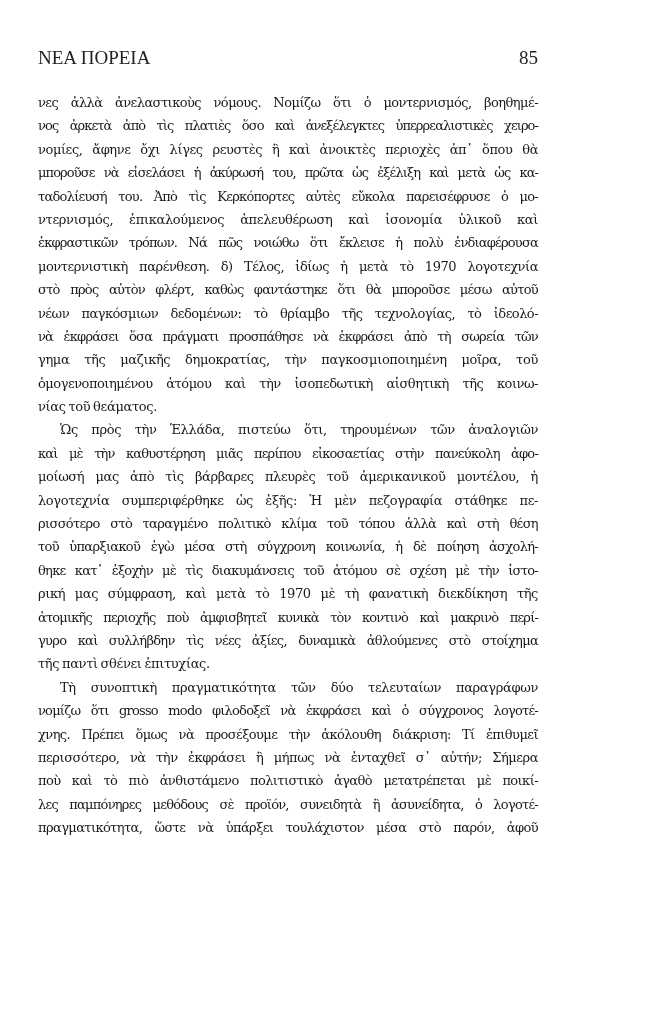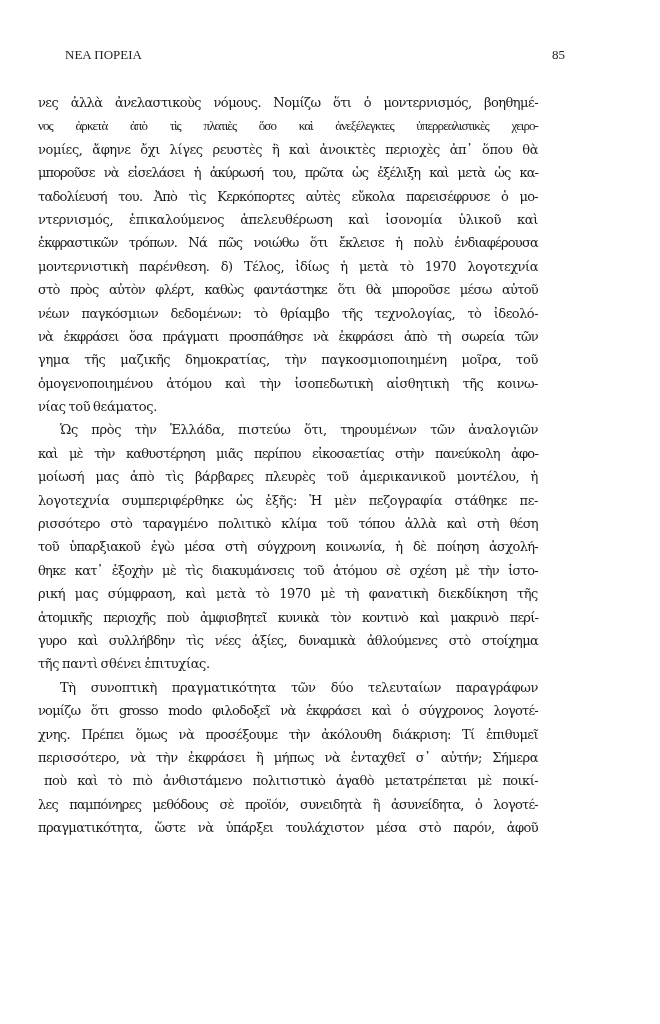--- a/index.html
+++ b/index.html
@@ -4,21 +4,21 @@
 <style>
   html, body { margin: 0; padding: 0; background: #ffffff; }
   body {
     width: 660px; height: 1024px; position: relative; overflow: hidden;
     font-family: "DejaVu Serif", "Liberation Serif", serif;
     color: #1a1a1a;
   }
   .running-head {
     position: absolute; top: 47px; left: 38px; width: 500px;
     display: flex; justify-content: space-between; align-items: center;
-    font-family: "Liberation Serif", serif; font-size: 13px; color: #222; margin-left: 27px;
+    font-family: "Liberation Serif", serif; font-size: 19px; color: #222;
   }
   .text-block {
     position: absolute; top: 91px; left: 38px; width: 500px;
     font-family: "DejaVu Serif", serif; font-size: 13px; line-height: 23.4px;
   }
   .line {
     display: block; height: 23.4px; white-space: nowrap;
     text-align: justify; text-align-last: justify;
     letter-spacing: -0.35px; word-spacing: -1px;
   }
@@ -29,21 +29,21 @@
 <body>
 
 <div class="running-head">
   <span>ΝΕΑ ΠΟΡΕΙΑ</span>
   <span>85</span>
 </div>
 
 <div class="text-block" id="text-block">
     <div>
       <span class="line" style="letter-spacing: -0.543029px;">νες ἀλλὰ ἀνελαστικοὺς νόμους. Νομίζω ὅτι ὁ μοντερνισμός, βοηθημέ-</span>
-      <span class="line" style="letter-spacing: -0.917187px; font-family: Liberation Serif, serif;">νος ἀρκετὰ ἀπὸ τὶς πλατιὲς ὅσο καὶ ἀνεξέλεγκτες ὑπερρεαλιστικὲς χειρο-</span>
+      <span class="line" style="letter-spacing: -0.917187px;">νος ἀρκετὰ ἀπὸ τὶς πλατιὲς ὅσο καὶ ἀνεξέλεγκτες ὑπερρεαλιστικὲς χειρο-</span>
       <span class="line" style="letter-spacing: -0.414832px;">νομίες, ἄφηνε ὄχι λίγες ρευστὲς ἢ καὶ ἀνοικτὲς περιοχὲς ἀπ᾽ ὅπου θὰ</span>
       <span class="line" style="letter-spacing: -0.90865px;">μποροῦσε νὰ εἰσελάσει ἡ ἀκύρωσή του, πρῶτα ὡς ἐξέλιξη καὶ μετὰ ὡς κα-</span>
       <span class="line" style="letter-spacing: -0.737826px;">ταδολίευσή του. Ἀπὸ τὶς Κερκόπορτες αὐτὲς εὔκολα παρεισέφρυσε ὁ μο-</span>
       <span class="line">ντερνισμός, ἐπικαλούμενος ἀπελευθέρωση καὶ ἰσονομία ὑλικοῦ καὶ</span>
       <span class="line" style="letter-spacing: -0.80601px;">ἐκφραστικῶν τρόπων. Νά πῶς νοιώθω ὅτι ἔκλεισε ἡ πολὺ ἐνδιαφέρουσα</span>
       <span class="line" style="letter-spacing: -0.465057px;">μοντερνιστικὴ παρένθεση. δ) Τέλος, ἰδίως ἡ μετὰ τὸ 1970 λογοτεχνία</span>
       <span class="line" style="letter-spacing: -0.727644px;">στὸ πρὸς αὐτὸν φλέρτ, καθὼς φαντάστηκε ὅτι θὰ μποροῦσε μέσω αὐτοῦ</span>
       <span class="line" style="letter-spacing: -0.53125px;">νέων παγκόσμιων δεδομένων: τὸ θρίαμβο τῆς τεχνολογίας, τὸ ἰδεολό-</span>
       <span class="line" style="letter-spacing: -0.782452px;">νὰ ἐκφράσει ὅσα πράγματι προσπάθησε νὰ ἐκφράσει ἀπὸ τὴ σωρεία τῶν</span>
       <span class="line">γημα τῆς μαζικῆς δημοκρατίας, τὴν παγκοσμιοποιημένη μοῖρα, τοῦ</span>
@@ -61,17 +61,17 @@
       <span class="line" style="letter-spacing: -0.408654px;">ρική μας σύμφραση, καὶ μετὰ τὸ 1970 μὲ τὴ φανατικὴ διεκδίκηση τῆς</span>
       <span class="line" style="letter-spacing: -0.824638px;">ἀτομικῆς περιοχῆς ποὺ ἀμφισβητεῖ κυνικὰ τὸν κοντινὸ καὶ μακρινὸ περί-</span>
       <span class="line" style="letter-spacing: -0.70541px;">γυρο καὶ συλλήβδην τὶς νέες ἀξίες, δυναμικὰ ἀθλούμενες στὸ στοίχημα</span>
       <span class="line last">τῆς παντὶ σθένει ἐπιτυχίας.</span>
     </div>
     <div>
       <span class="line indent">Τὴ συνοπτικὴ πραγματικότητα τῶν δύο τελευταίων παραγράφων</span>
       <span class="line" style="letter-spacing: -0.778309px;">νομίζω ὅτι grosso modo φιλοδοξεῖ νὰ ἐκφράσει καὶ ὁ σύγχρονος λογοτέ-</span>
       <span class="line" style="letter-spacing: -0.572064px;">χνης. Πρέπει ὅμως νὰ προσέξουμε τὴν ἀκόλουθη διάκριση: Τί ἐπιθυμεῖ</span>
       <span class="line" style="letter-spacing: -0.471394px;">περισσότερο, νὰ τὴν ἐκφράσει ἢ μήπως νὰ ἐνταχθεῖ σ᾽ αὐτήν; Σήμερα</span>
-      <span class="line" style="letter-spacing: -0.580644px; margin-left: 6px;">ποὺ καὶ τὸ πιὸ ἀνθιστάμενο πολιτιστικὸ ἀγαθὸ μετατρέπεται μὲ ποικί-</span>
+      <span class="line" style="letter-spacing: -0.580644px;">ποὺ καὶ τὸ πιὸ ἀνθιστάμενο πολιτιστικὸ ἀγαθὸ μετατρέπεται μὲ ποικί-</span>
       <span class="line" style="letter-spacing: -0.763833px;">λες παμπόνηρες μεθόδους σὲ προϊόν, συνειδητὰ ἢ ἀσυνείδητα, ὁ λογοτέ-</span>
       <span class="line" style="letter-spacing: -0.608545px;">πραγματικότητα, ὥστε νὰ ὑπάρξει τουλάχιστον μέσα στὸ παρόν, ἀφοῦ</span>
     </div>
   </div>
 
 </body></html>

